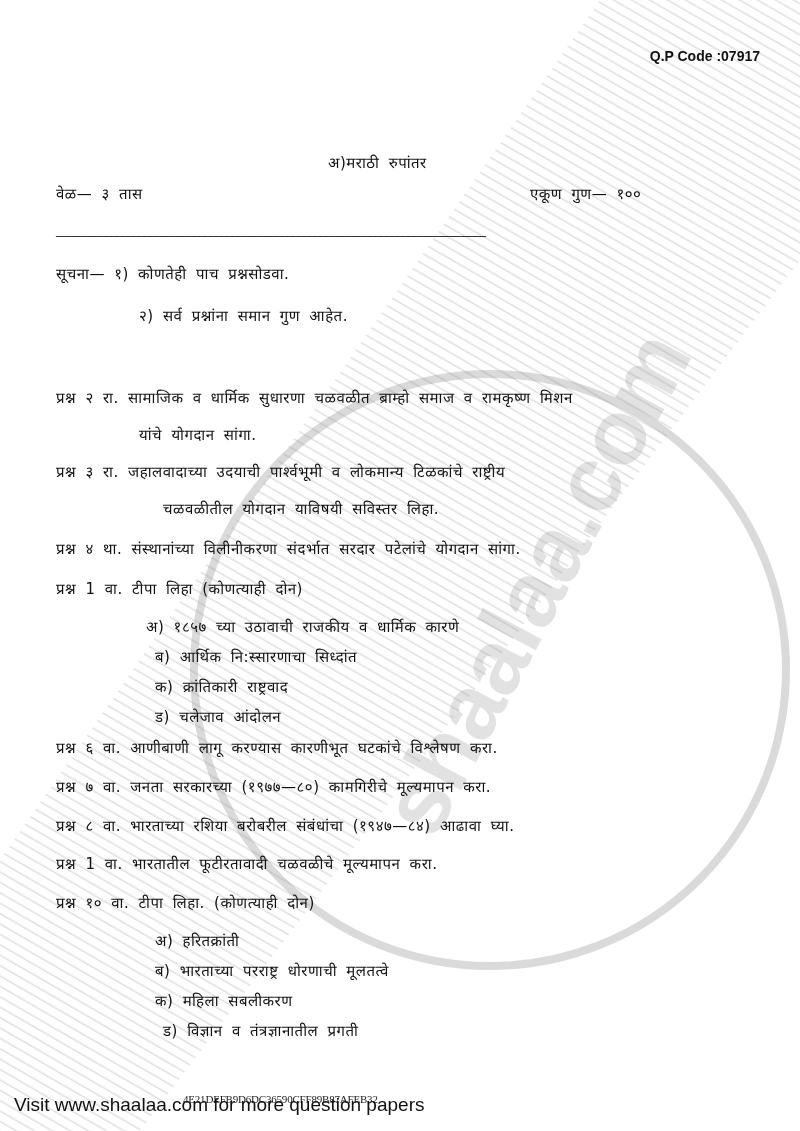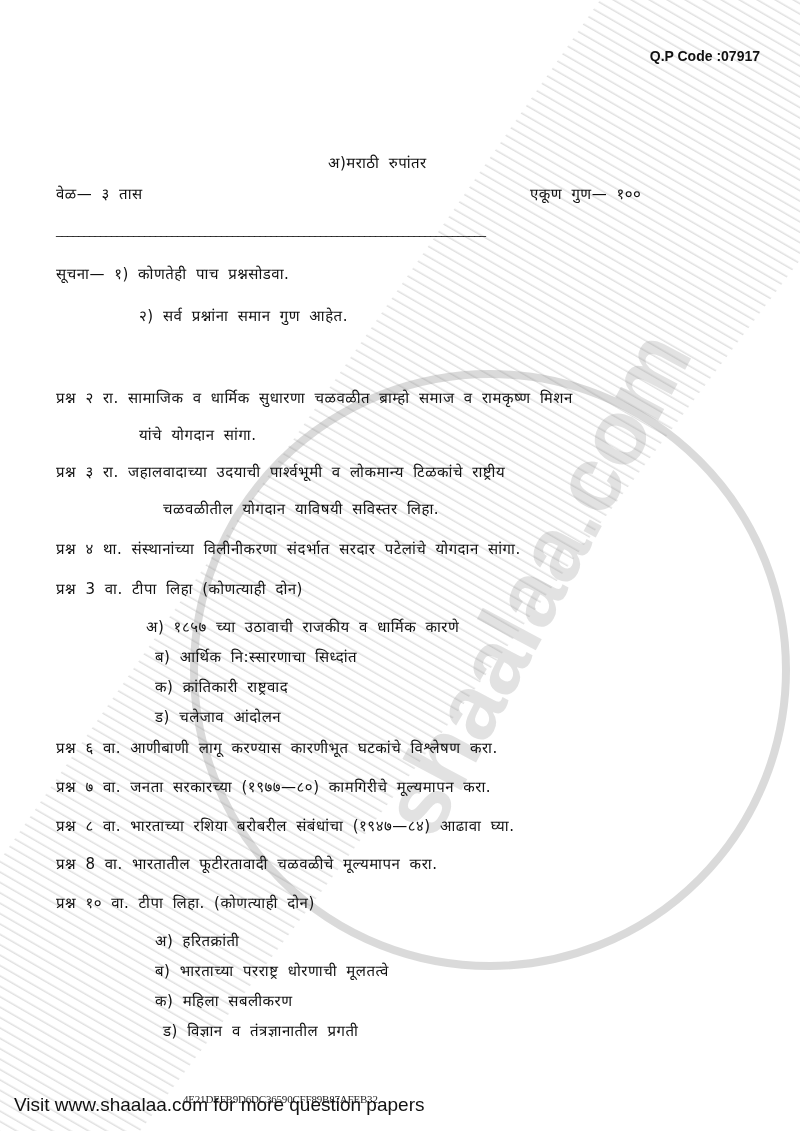--- a/index.html
+++ b/index.html
@@ -137,30 +137,30 @@
 
 
   <div class="line" style="left:56px; top:387px;">प्रश्न २ रा. सामाजिक व धार्मिक सुधारणा चळवळीत ब्राम्हो समाज व रामकृष्ण मिशन</div>
   <div class="line" style="left:139px; top:424px;">यांचे योगदान सांगा.</div>
 
   <div class="line" style="left:56px; top:461px;">प्रश्न ३ रा. जहालवादाच्या उदयाची पार्श्वभूमी व लोकमान्य टिळकांचे राष्ट्रीय</div>
   <div class="line" style="left:163px; top:498px;">चळवळीतील योगदान याविषयी सविस्तर लिहा.</div>
 
   <div class="line" style="left:56px; top:538px;">प्रश्न ४ था. संस्थानांच्या विलीनीकरणा संदर्भात सरदार पटेलांचे योगदान सांगा.</div>
 
-  <div class="line" style="left:56px; top:578px;">प्रश्न 3 वा. टीपा लिहा (कोणत्याही दोन)</div>
+  <div class="line" style="left:56px; top:578px;">प्रश्न 1 वा. टीपा लिहा (कोणत्याही दोन)</div>
   <div class="line" style="left:146px; top:616px;">अ) १८५७ च्या उठावाची राजकीय व धार्मिक कारणे</div>
   <div class="line" style="left:155px; top:646px;">ब) आर्थिक नि:स्सारणाचा सिध्दांत</div>
   <div class="line" style="left:155px; top:676px;">क) क्रांतिकारी राष्ट्रवाद</div>
   <div class="line" style="left:155px; top:706px;">ड) चलेजाव आंदोलन</div>
 
   <div class="line" style="left:56px; top:737px;">प्रश्न ६ वा. आणीबाणी लागू करण्यास कारणीभूत घटकांचे विश्लेषण करा.</div>
   <div class="line" style="left:56px; top:776px;">प्रश्न ७ वा. जनता सरकारच्या (१९७७—८०) कामगिरीचे मूल्यमापन करा.</div>
   <div class="line" style="left:56px; top:815px;">प्रश्न ८ वा. भारताच्या रशिया बरोबरील संबंधांचा (१९४७—८४) आढावा घ्या.</div>
-  <div class="line" style="left:56px; top:853px;">प्रश्न 8 वा. भारतातील फूटीरतावादी चळवळीचे मूल्यमापन करा.</div>
+  <div class="line" style="left:56px; top:853px;">प्रश्न 1 वा. भारतातील फूटीरतावादी चळवळीचे मूल्यमापन करा.</div>
 
   <div class="line" style="left:56px; top:892px;">प्रश्न १० वा. टीपा लिहा. (कोणत्याही दोन)</div>
   <div class="line" style="left:155px; top:930px;">अ) हरितक्रांती</div>
   <div class="line" style="left:155px; top:960px;">ब) भारताच्या परराष्ट्र धोरणाची मूलतत्वे</div>
   <div class="line" style="left:155px; top:990px;">क) महिला सबलीकरण</div>
   <div class="line" style="left:155px; top:1020px;margin-left:8px;">ड) विज्ञान व तंत्रज्ञानातील प्रगती</div>
 
   <div class="footer-hash">4E21DEFB9D6DC36590CFF89B87AFEB32</div>
   <div class="footer-visit">Visit www.shaalaa.com for more question papers</div>
 </div>

